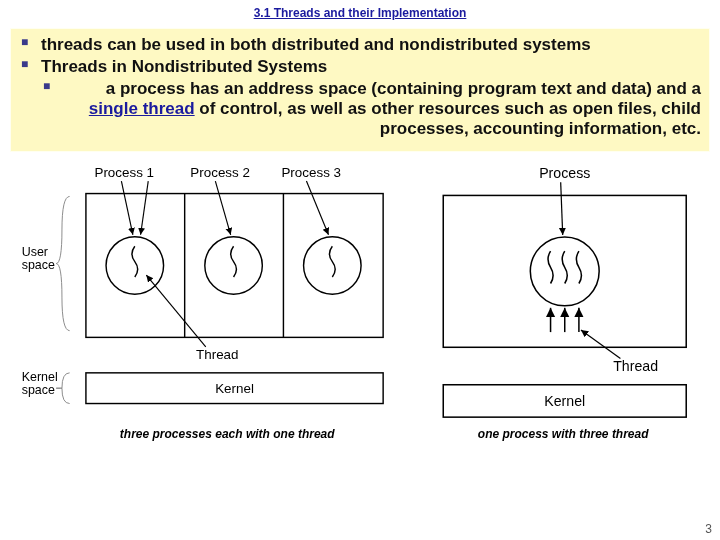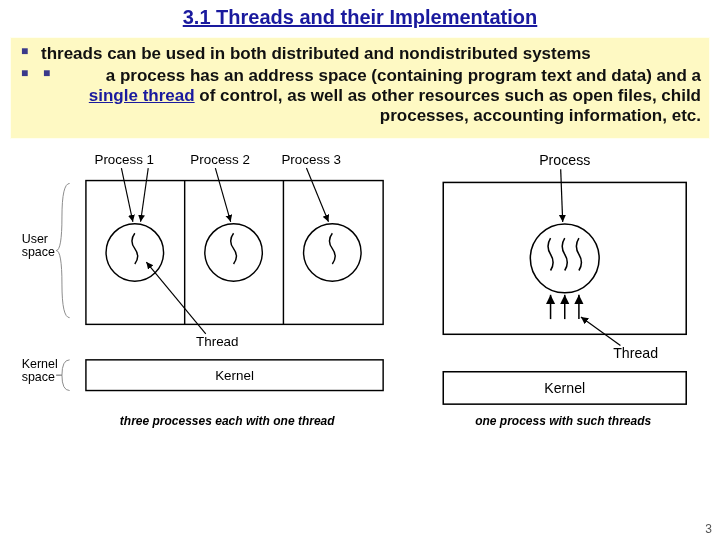--- a/index.html
+++ b/index.html
@@ -13,21 +13,21 @@
   .slide {
     width: 100%;
     height: 100%;
     padding: 6px 10px 4px 10px;
     position: relative;
   }
   .title {
     text-align: center;
     color: #1a1a9e;
     font-weight: bold;
-    font-size: 20px;
+    font-size: 12px;
     margin-bottom: 8px;
     text-decoration: underline;
   }
   .content {
     background: #fef9c3;
     border: 1px solid #fffff0;
     padding: 6px 8px 10px 8px;
   }
   ul.main {
     list-style: none;
@@ -99,20 +99,21 @@
 </head>
 <body>
 
 <div class="slide">
   <div class="title">3.1 Threads and their Implementation</div>
 
   <div class="content">
     <ul class="main">
       <li>threads can be used in both distributed and nondistributed systems</li>
       <li>
+        <span>Threads in Nondistributed Systems</span>
         <ul class="sub">
           <li>
             <span>a process has an address space (containing program text and data) and a </span><span class="single-thread">single thread</span><span> of control, as well as other resources such as open files, child processes, accounting information, etc.</span>
           </li>
         </ul>
       </li>
     </ul>
   </div>
 
   <div class="diagrams">
@@ -188,17 +189,17 @@
         <text x="210" y="208" text-anchor="middle" font-size="14">Thread</text>
         <line x1="195" y1="196" x2="156" y2="168" stroke="#000" stroke-width="1.2" marker-end="url(#arrR)"></line>
         <rect x="20" y="222" width="240" height="32" fill="none" stroke="#000" stroke-width="1.5"></rect>
         <text x="140" y="243" text-anchor="middle" font-size="14">Kernel</text>
       </svg>
     </div>
   </div>
 
   <div class="captions">
     <div class="cap-left">three processes each with one thread</div>
-    <div class="cap-right">one process with such threads</div>
+    <div class="cap-right">one process with three thread</div>
   </div>
 
   <div class="pagenum">3</div>
 </div>
 
 </body></html>

